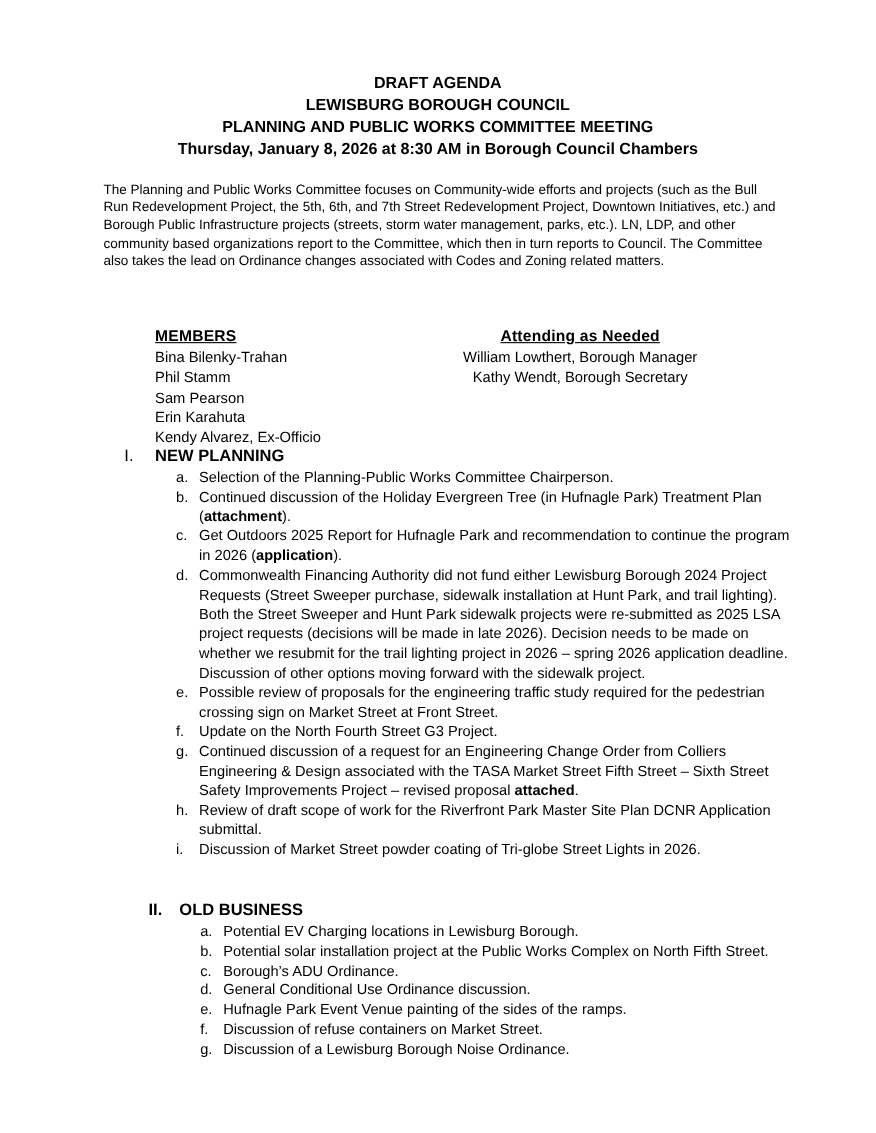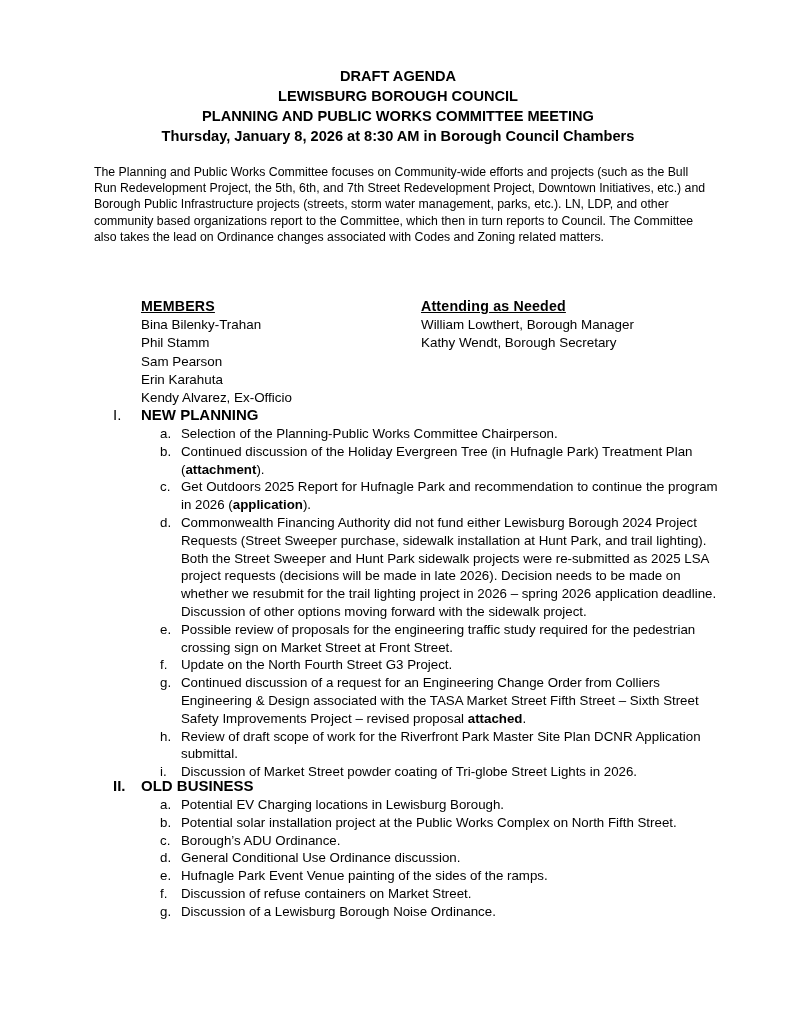--- a/index.html
+++ b/index.html
@@ -41,36 +41,36 @@
       line-height: 16.2px;
     }
     .col {
       position: absolute;
       top: 277px;
       font-size: 13.4px;
       line-height: 18.3px;
       margin-top: 20px;
     }
     .col.members { left: 141px; }
-    .col.attending { left: 421px; }
+    .col.attending { left: 421px; text-align: center; }
     .col-head {
       font-weight: bold;
       text-decoration: underline;
       font-size: 14.2px;
       line-height: 18px;
       margin-bottom: 1px;
       letter-spacing: 0.2px;
     }
     .section {
       position: absolute;
       left: 113px;
       width: 610px;
     }
     .section.new { top: 405px; }
-    .section.old { top: 776px; }
+    .section.old { top: 818px; margin-left: 22px; }
     .sec-head {
       position: relative;
       height: 20px;
       font-weight: bold;
       font-size: 15px;
       line-height: 20px;
     }
     .sec-num {
       position: absolute;
       left: 0;

